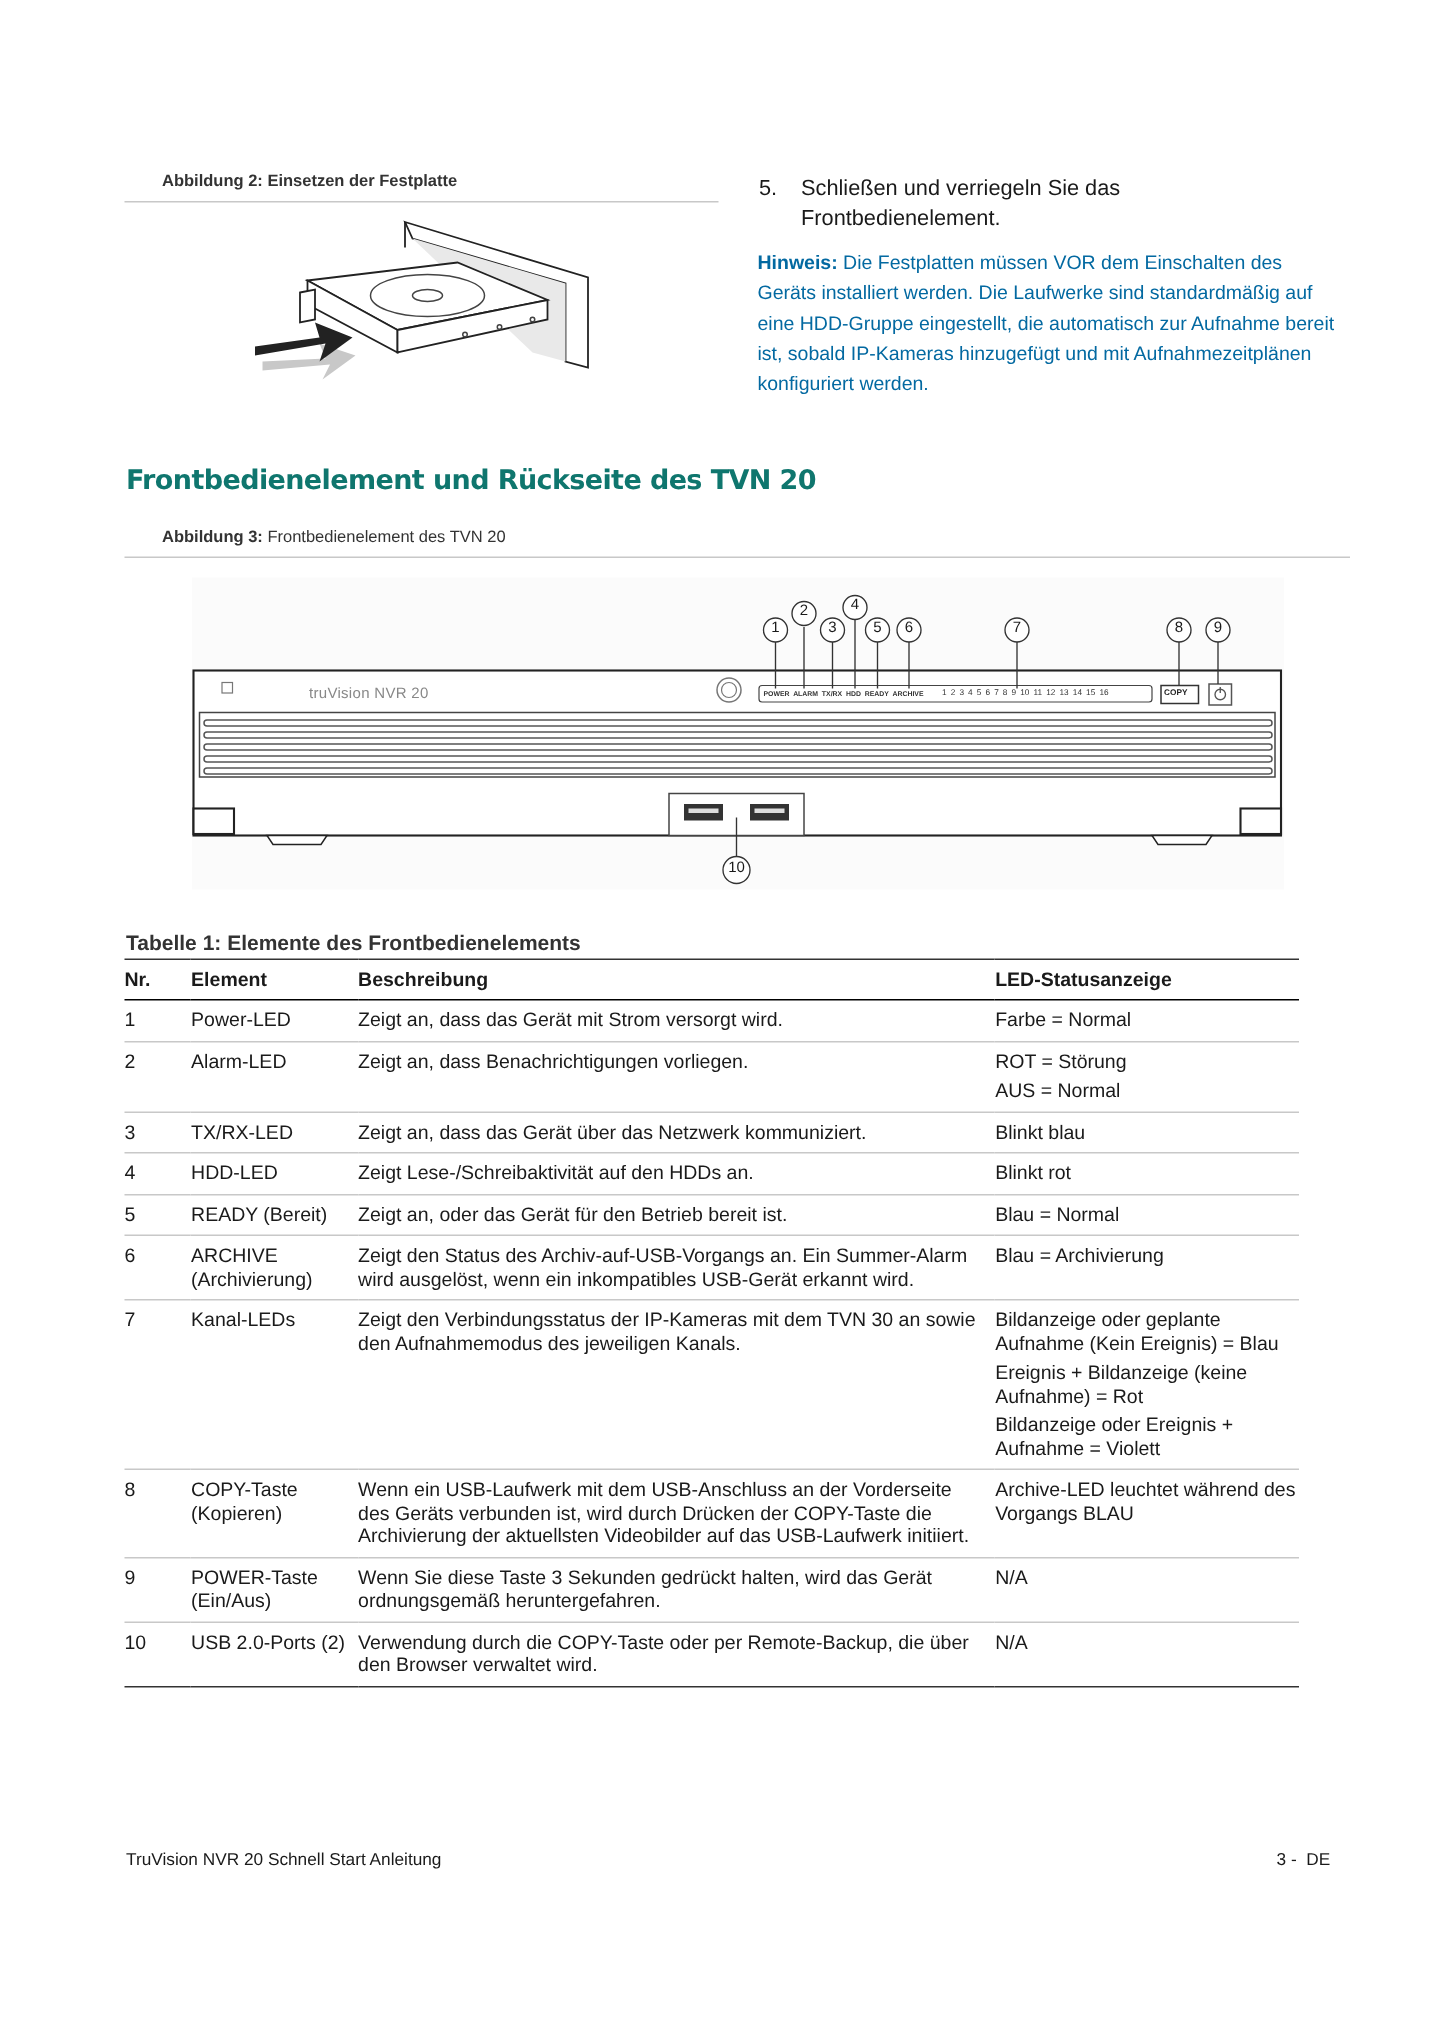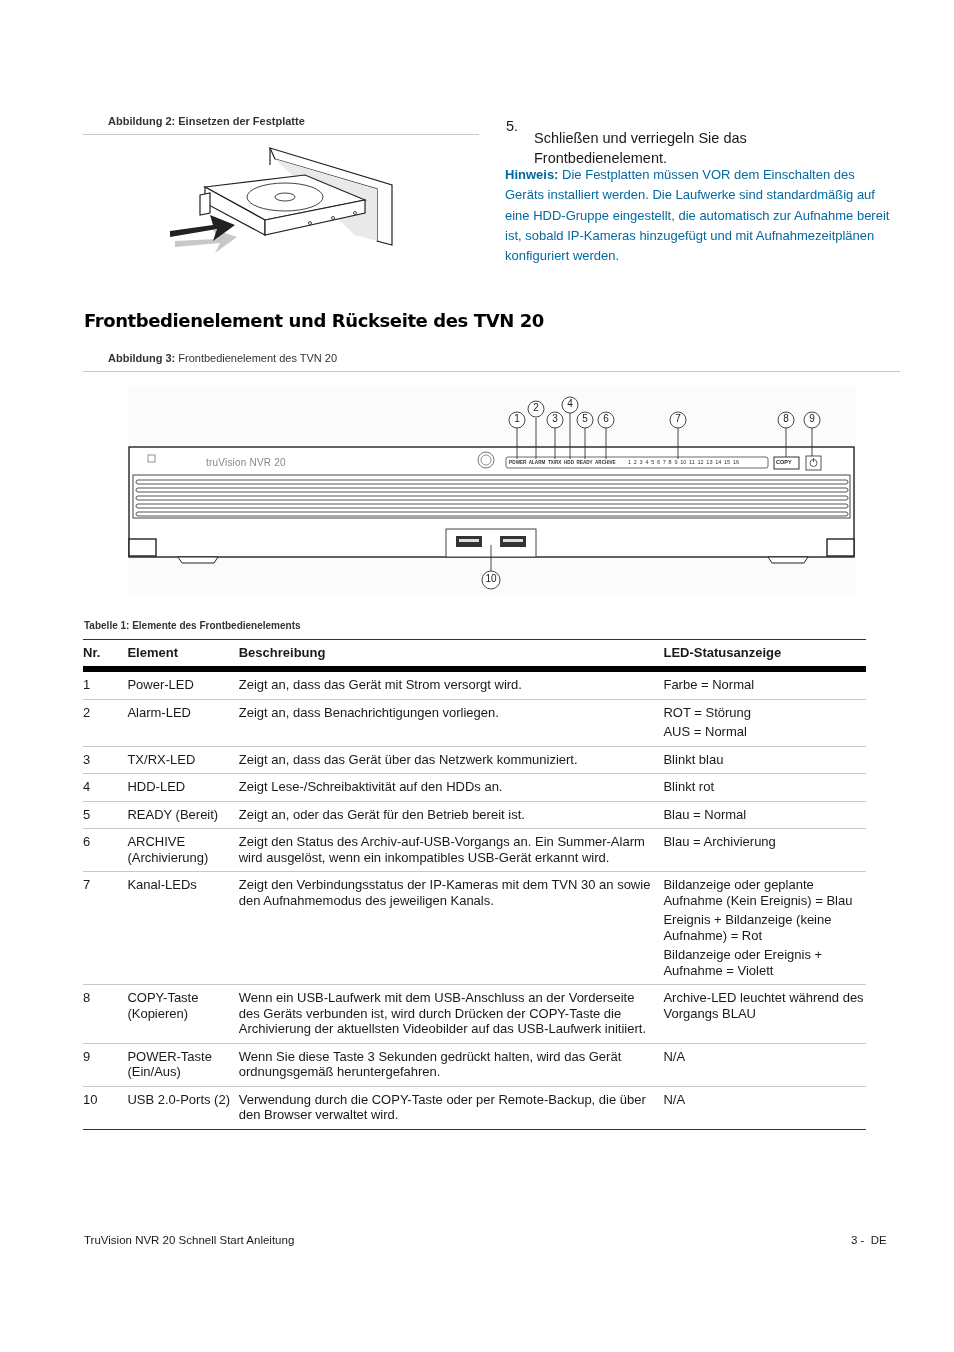--- a/index.html
+++ b/index.html
@@ -5,31 +5,31 @@
   html, body { margin: 0; padding: 0; background: #ffffff; }
   body { width: 954px; height: 1352px; position: relative; font-family: "Liberation Sans", sans-serif; color: #1a1a1a; overflow: hidden; }
   .abs { position: absolute; }
 
   .fig-caption { font-size: 11px; font-weight: bold; color: #333; margin-left: 24px; }
   .fig-caption .normal { font-weight: normal; }
   .rule { height: 1px; background: #c8c8c8; }
 
   .step { font-size: 14.5px; line-height: 20px; color: #1a1a1a; }
   .step .num { position: absolute; left: 0; top: 0; }
-  .step .txt { position: absolute; left: 28px; top: 12px; width: 300px; }
+  .step .txt { position: absolute; left: 28px; top: 0; width: 300px; }
 
   .note { font-size: 13px; line-height: 20.3px; color: #0369a1; width: 390px; }
   .note b { font-weight: bold; }
 
-  .section-title { font-family: "DejaVu Sans", sans-serif; font-size: 18px; font-weight: bold; color: #000000; letter-spacing: -0.4px; }
+  .section-title { font-family: "DejaVu Sans", sans-serif; font-size: 18px; font-weight: bold; color: #0f766e; letter-spacing: -0.4px; }
 
   
-  .tbl-caption { font-size: 10px; font-weight: bold; color: #333; }
+  .tbl-caption { font-size: 14px; font-weight: bold; color: #333; }
   table.t { position: absolute; left: 83px; top: 639px; width: 783px; border-collapse: collapse; font-size: 13px; color: #1a1a1a; }
-  table.t th { text-align: left; font-weight: bold; padding: 5px 0 5px 0; border-top: 1.5px solid #333; border-bottom: 6px solid #000000; line-height: 16px; }
+  table.t th { text-align: left; font-weight: bold; padding: 5px 0 5px 0; border-top: 1.5px solid #333; border-bottom: 1px solid #000000; line-height: 16px; }
   table.t td { vertical-align: top; padding: 5px 0 6px 0; border-bottom: 1px solid #c8c8c8; line-height: 15.5px; }
   table.t tr:last-child td { border-bottom: 1.5px solid #333; }
   table.t .c1 { width: 45px; }
   table.t .c2 { width: 112px; }
   table.t .c3 { width: 421px; padding-right: 10px; }
   table.t .c4 { width: 205px; }
   .led-line { display: block; }
   .led-line + .led-line { margin-top: 4px; }
 
   .footer { font-size: 11.5px; color: #1a1a1a; }

